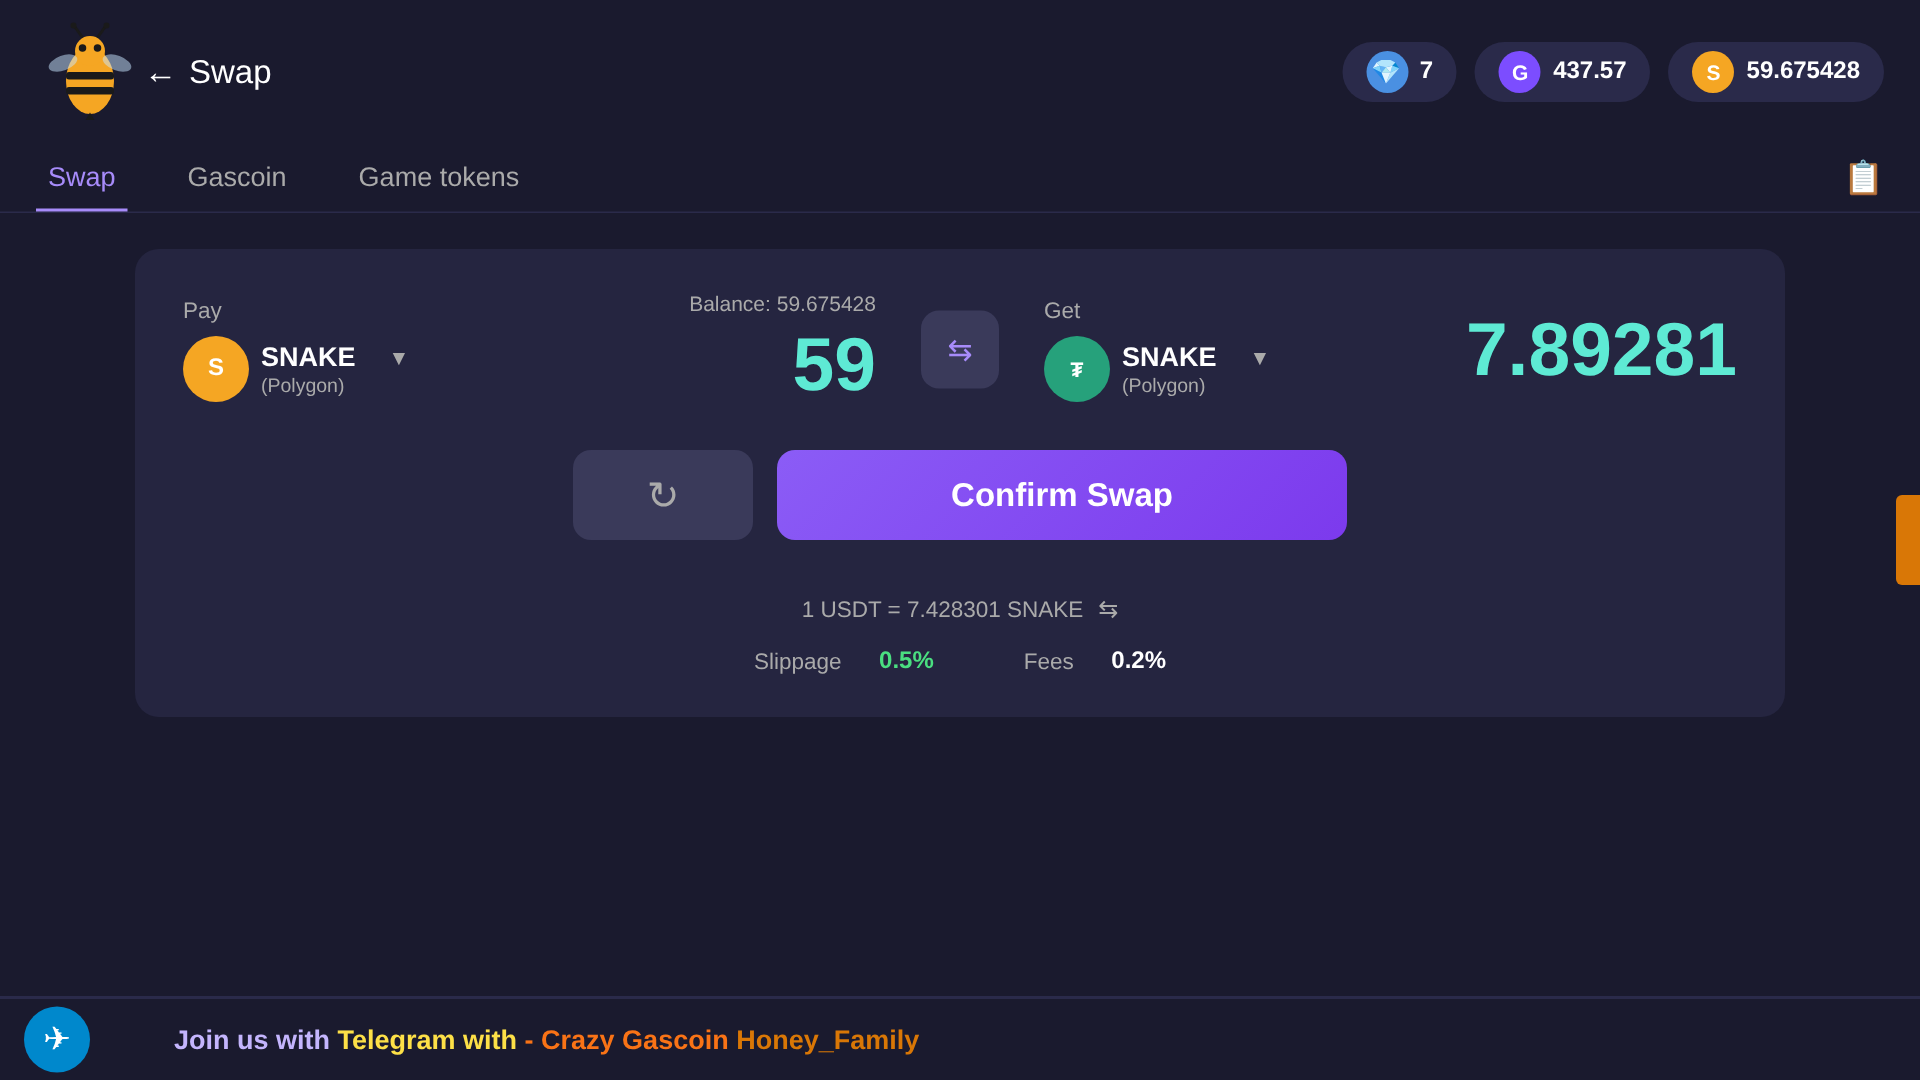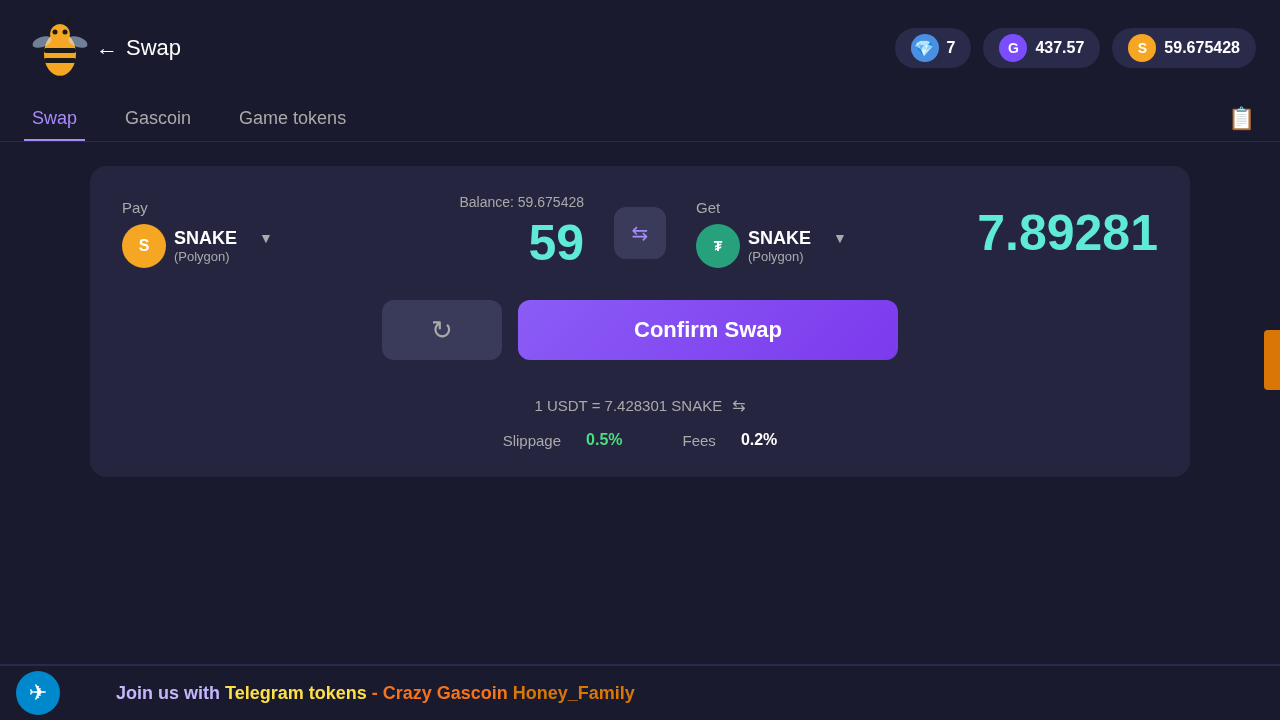--- a/index.html
+++ b/index.html
@@ -478,15 +478,15 @@
   </div>
 </div>
 
 <div class="scroll-hint"></div>
 
 <div class="bottom-banner">
   <div class="telegram-icon">
     <span style="color:#fff; font-size:22px;">✈</span>
   </div>
   <div class="banner-text">
-    <span style="color:#c4b5fd;margin-left:40px;">Join us with </span><span style="color:#fde047;">Telegram tokens</span><span style="color:#f97316;"> - Crazy Gascoin </span><span style="color:#d97706;">Honey_Family</span>
+    <span style="color:#c4b5fd;margin-left:40px;">Join us with </span><span style="color:#fde047;">Telegram with</span><span style="color:#f97316;"> - Crazy Gascoin </span><span style="color:#d97706;">Honey_Family</span>
   </div>
 </div>
 
 </body></html>

